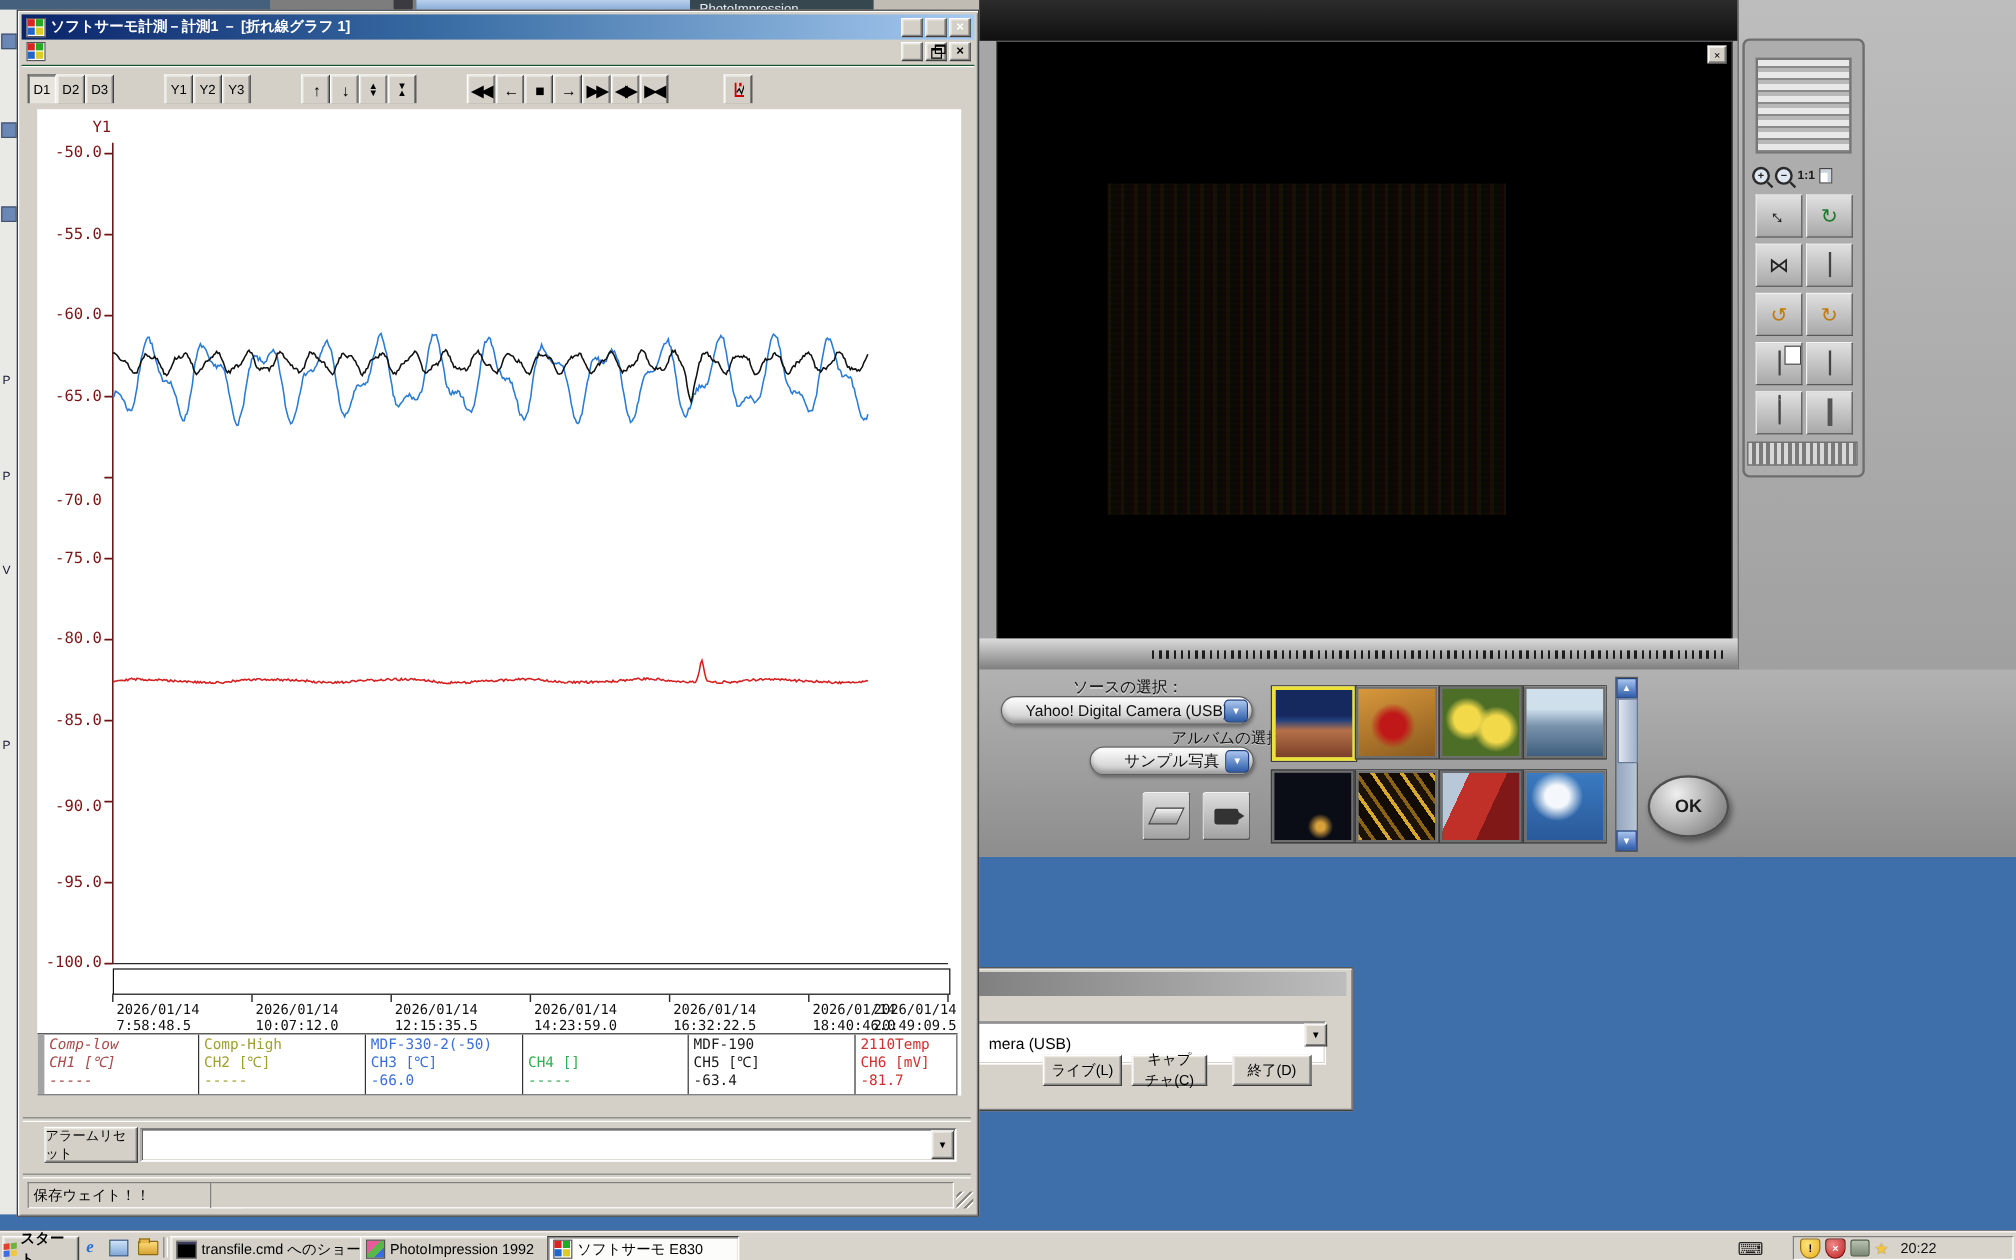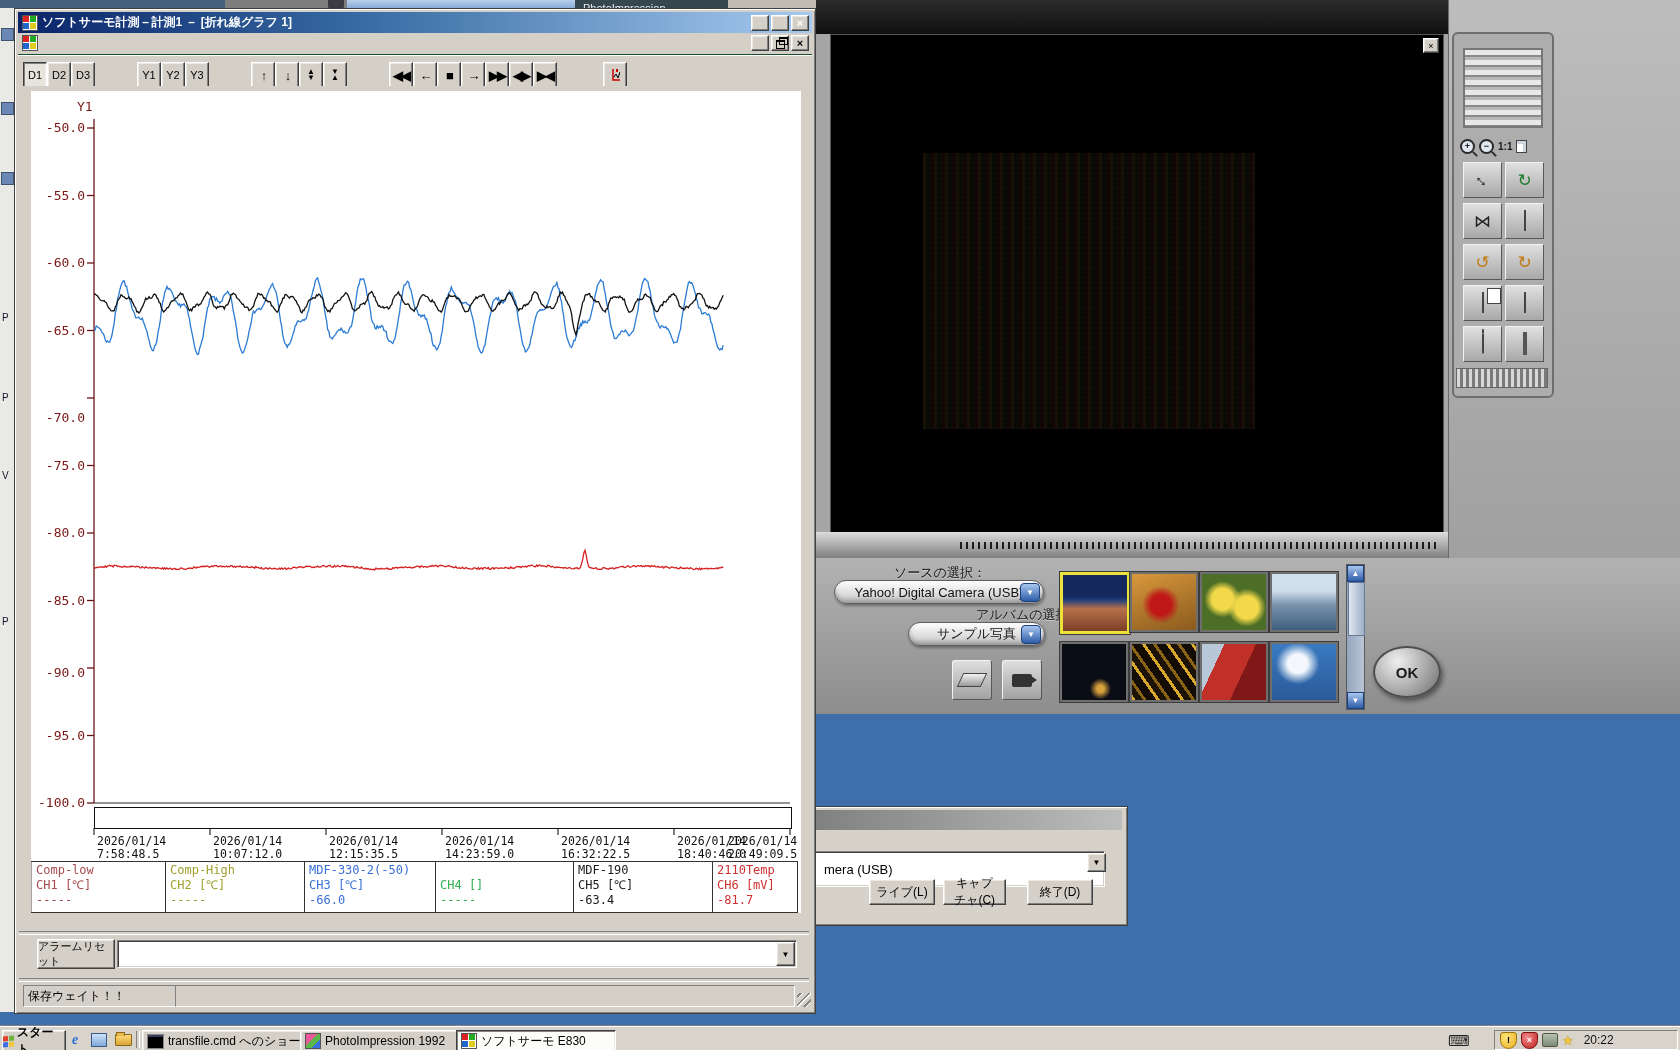--- a/index.html
+++ b/index.html
@@ -121,21 +121,21 @@
   #g-mdi{left:3px;top:77px;width:794px;height:845px;background:#d4d0c8;}
   #g-canvas{left:13px;top:5px;width:770px;height:822px;background:#fff;overflow:hidden;}
   #plot-svg{position:absolute;left:0;top:0;}
   .ytick-label{position:absolute;font-family:"DejaVu Sans Mono",monospace;font-size:13px;color:#7a1616;text-align:right;width:52px;}
   #y1-label{position:absolute;left:46px;top:8px;width:40px;font-family:"DejaVu Sans Mono",monospace;font-size:13px;color:#7a1616;}
   .xtick-date,.xtick-time{position:absolute;font-family:"DejaVu Sans Mono",monospace;font-size:11.5px;color:#111;white-space:nowrap;}
   #under-rect{position:absolute;left:63px;top:716px;width:696px;height:20px;border:1px solid #111;background:#fff;}
   
   #legend{position:absolute;left:0px;top:770px;width:767px;height:50px;border-top:1px solid #333;border-bottom:1px solid #333;display:flex;overflow:hidden;}
   .lcol{border-right:1px solid #333;box-sizing:border-box;padding:1px 0 0 4px;font-family:"DejaVu Sans Mono",monospace;font-size:12px;line-height:15px;white-space:nowrap;}
-  .lcol:first-child{border-left:1px solid #a3a3a3;}
+  .lcol:first-child{border-left:6px solid #a3a3a3;font-style:italic;}
   
   #alarm-sep{left:4px;top:922px;width:790px;height:2px;border-top:1px solid #808080;border-bottom:1px solid #fff;}
   #alarm-btn{left:22px;top:930px;width:76px;height:28px;font-size:11px;}
   #alarm-combo{left:102px;top:931px;width:678px;height:26px;}
   #alarm-combo-arrow{left:761px;top:933px;width:17px;height:22px;font-size:8px;}
   #status-sep{left:4px;top:969px;width:790px;height:2px;border-top:1px solid #808080;border-bottom:1px solid #fff;}
   .status-cell{position:absolute;top:976px;height:22px;background:#d4d0c8;border:1px solid;border-color:#808080 #fff #fff #808080;
                display:flex;align-items:center;padding-left:4px;font-size:12px;box-sizing:border-box;}
   #grip{left:782px;top:984px;width:14px;height:14px;background:
         repeating-linear-gradient(-45deg,rgba(0,0,0,0) 0 3px,#fff 3px 4px,#8a867e 4px 6px);}

